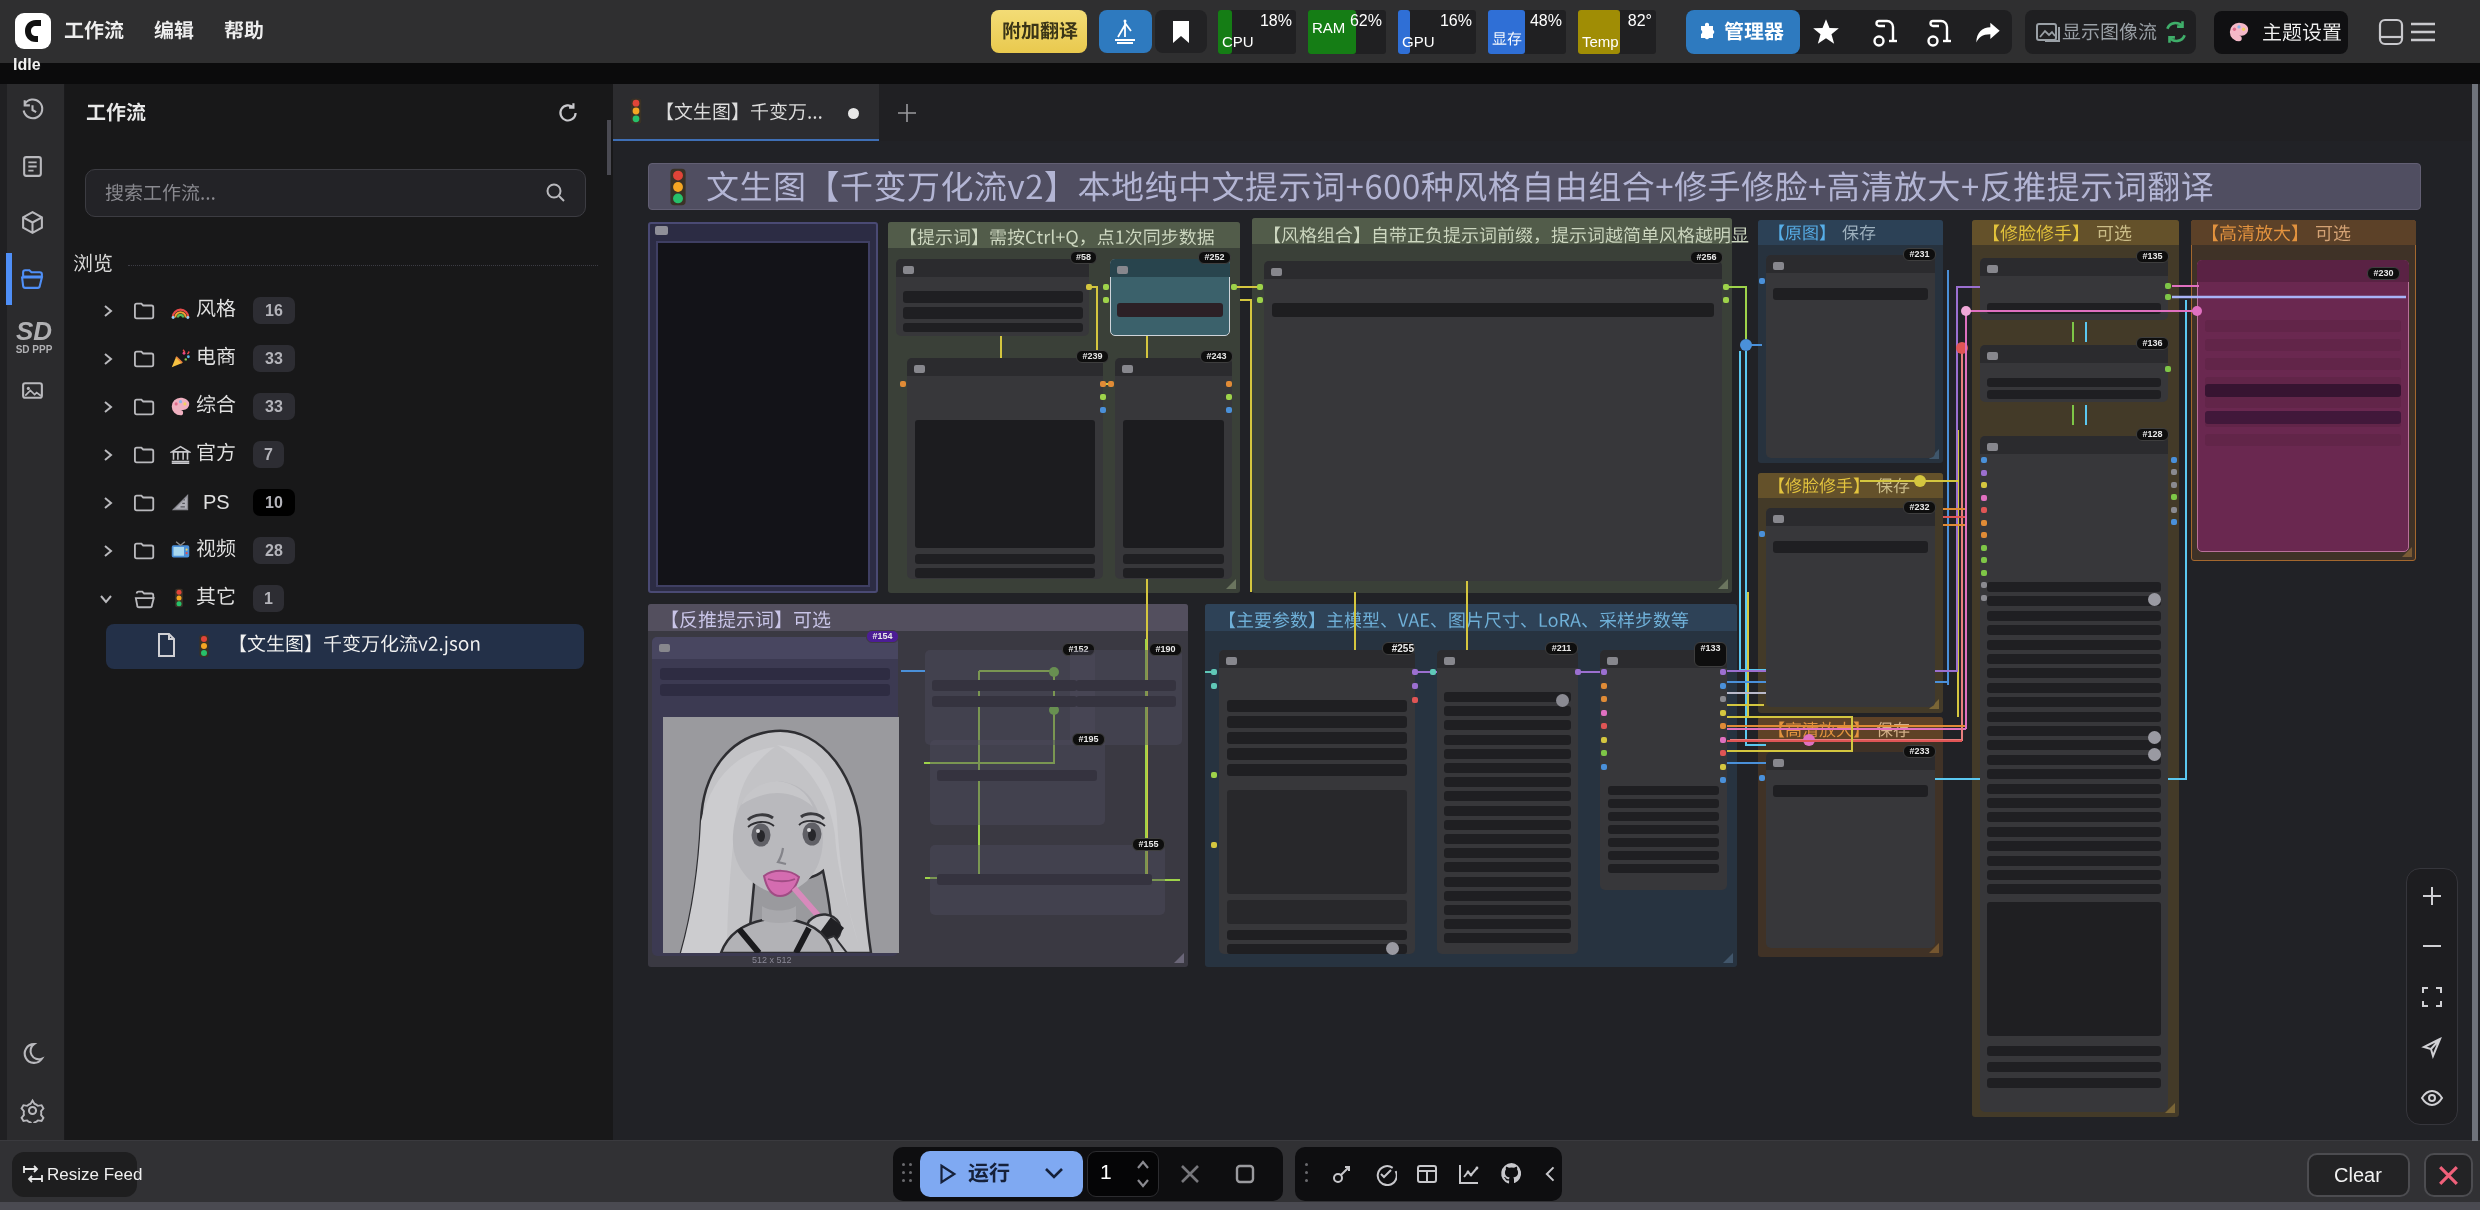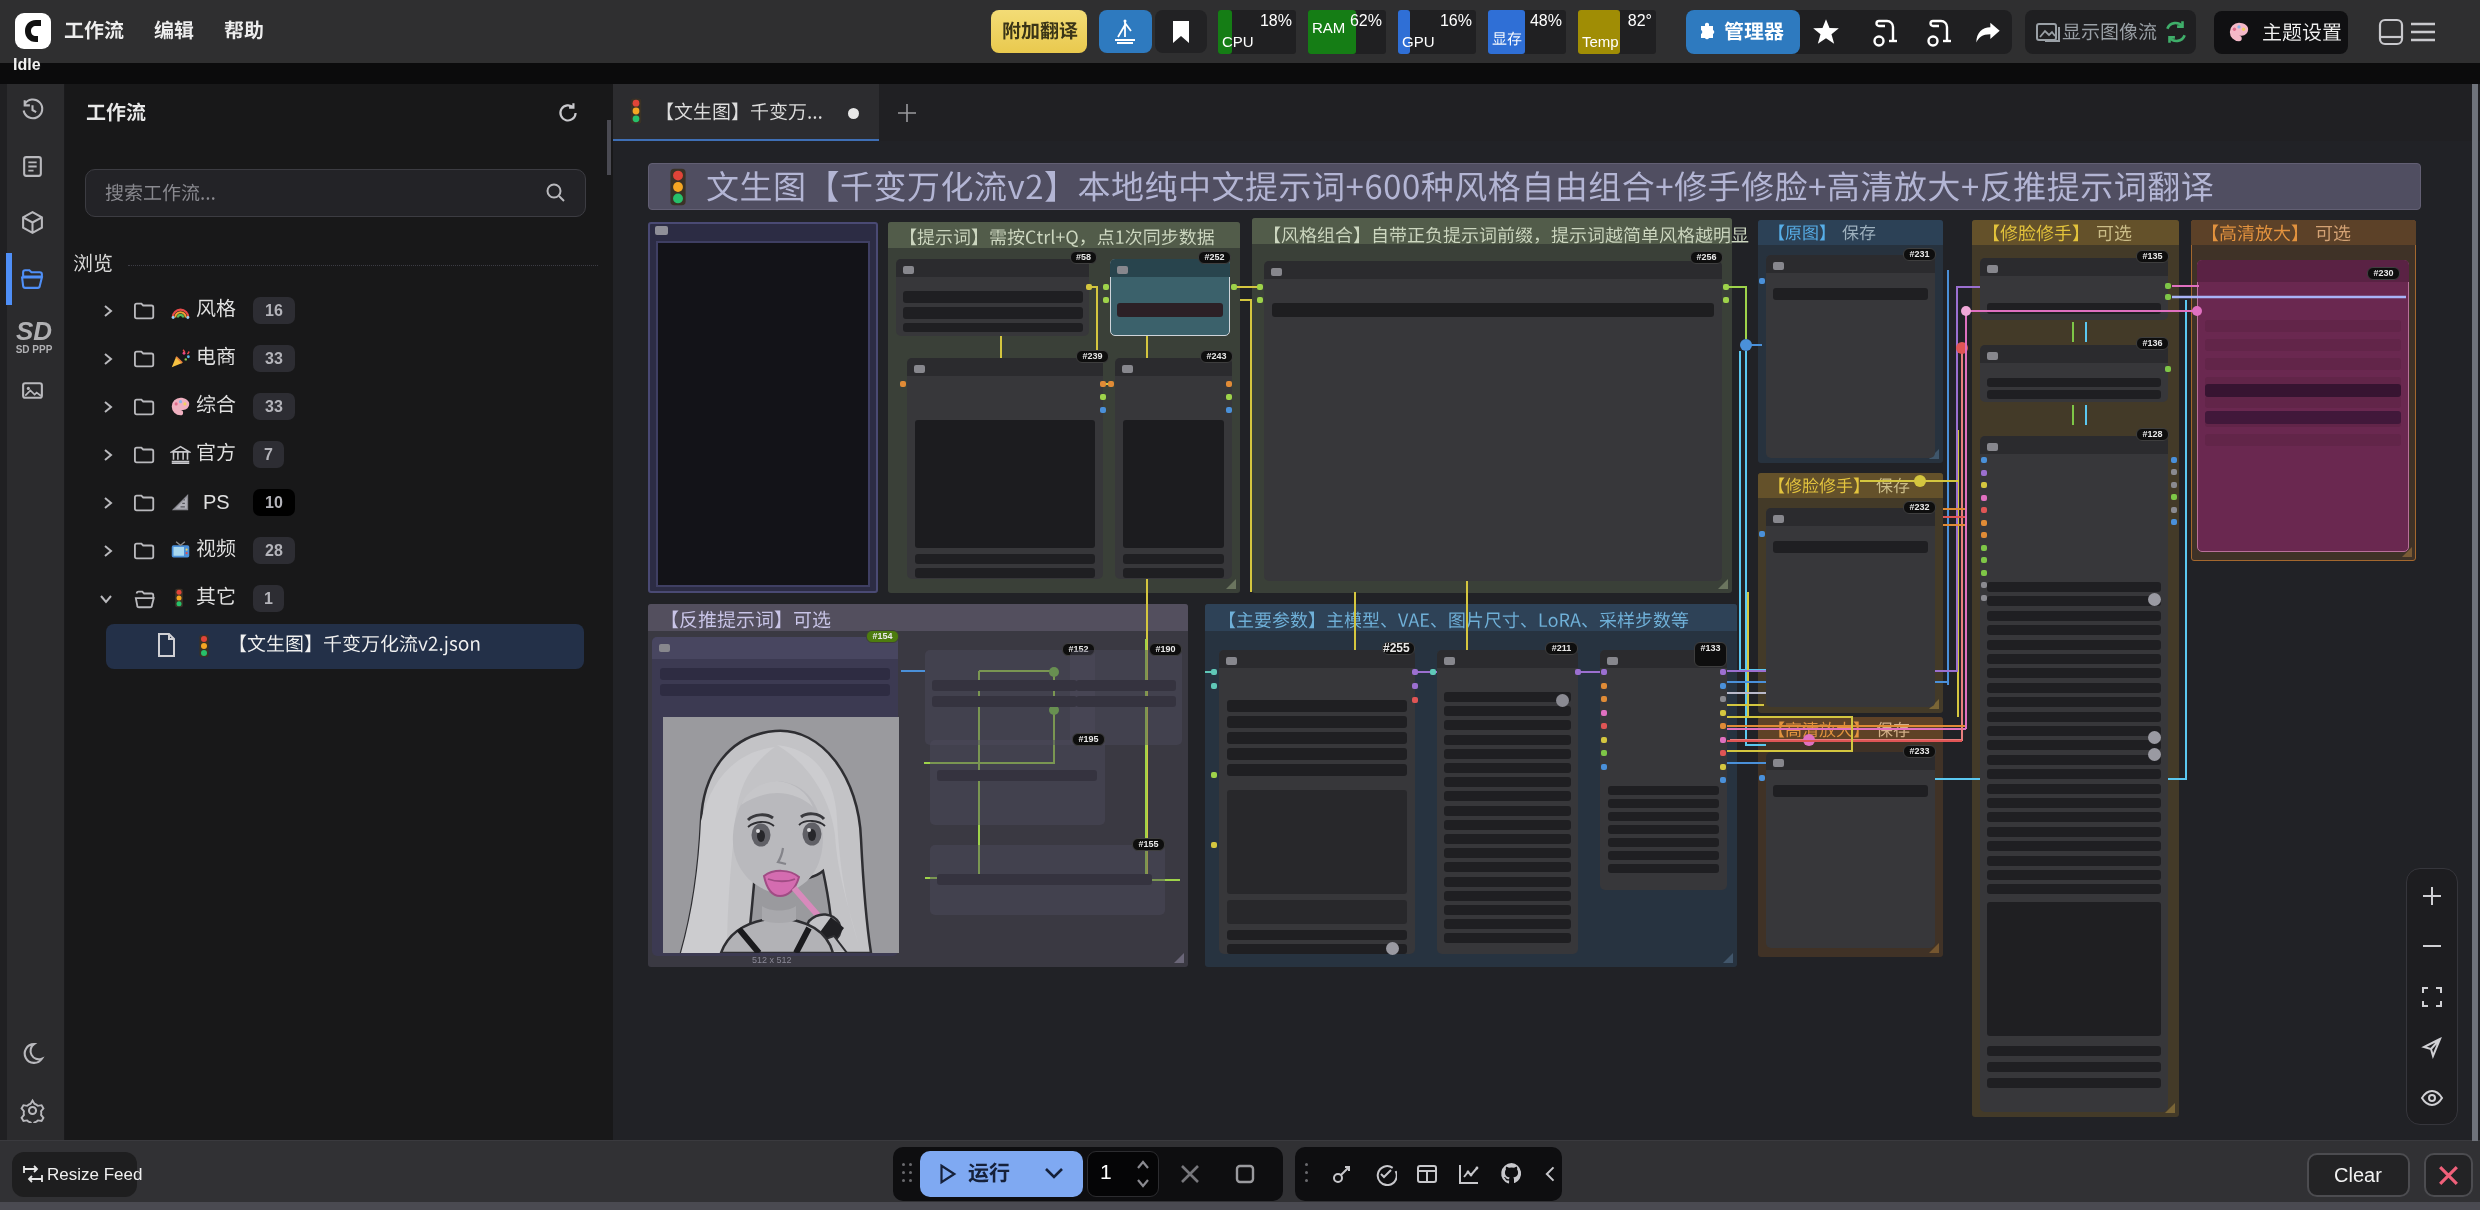--- a/index.html
+++ b/index.html
@@ -174,21 +174,21 @@
 <div style="position:absolute;left:2205px;top:358px;width:196px;height:12px;background:#622549;border-radius:3px;z-index:3"></div>
 <div style="position:absolute;left:2205px;top:377px;width:196px;height:12px;background:#622549;border-radius:3px;z-index:3"></div>
 <div style="position:absolute;left:2205px;top:396px;width:196px;height:12px;background:#622549;border-radius:3px;z-index:3"></div>
 <div style="position:absolute;left:2205px;top:415px;width:196px;height:12px;background:#622549;border-radius:3px;z-index:3"></div>
 <div style="position:absolute;left:2205px;top:434px;width:196px;height:12px;background:#622549;border-radius:3px;z-index:3"></div>
 <div style="position:absolute;left:2205px;top:384px;width:196px;height:13px;background:#371431;border-radius:3px;z-index:3"></div>
 <div style="position:absolute;left:2205px;top:411px;width:196px;height:13px;background:#41183a;border-radius:3px;z-index:3"></div>
 <div style="position:absolute;z-index:3;left:652px;top:637px;width:246px;height:319px;background:#3c3a52;border-radius:5px"></div>
 <div style="position:absolute;z-index:3;left:652px;top:637px;width:246px;height:22px;background:#484660;border-radius:5px 5px 0 0"></div>
 <div style="position:absolute;left:659px;top:644px;width:11px;height:8px;background:#87878d;border-radius:2px;z-index:3"></div>
-<div style="position:absolute;z-index:3;left:866px;top:630px;width:33px;height:13px;background:#4d7c0f;border:1px solid #3e3e3e;border-radius:6px;color:#e8e8e8;font-size:9px;font-weight:bold;text-align:center;line-height:11px">#154</div>
+<div style="position:absolute;z-index:3;left:866px;top:630px;width:33px;height:13px;background:#4c1d95;border:1px solid #3e3e3e;border-radius:6px;color:#e8e8e8;font-size:9px;font-weight:bold;text-align:center;line-height:11px">#154</div>
 <div style="position:absolute;left:660px;top:668px;width:230px;height:12px;background:#2e2c42;border-radius:3px;z-index:3"></div>
 <div style="position:absolute;left:660px;top:684px;width:230px;height:12px;background:#2e2c42;border-radius:3px;z-index:3"></div>
 <svg style="position:absolute;z-index:3;left:663px;top:717px" width="236" height="236" viewBox="0 0 236 236">
 <rect width="236" height="236" fill="#9a9a9e"></rect>
 <path d="M112 14 C66 18 40 56 38 104 C36 148 30 194 18 236 L84 236 C88 204 90 178 92 156 C104 166 146 166 160 154 C166 182 170 210 170 236 L208 236 C202 198 200 162 198 122 C196 62 160 10 112 14 Z" fill="#c3c3c6" stroke="#2e2e32" stroke-width="2.5"></path>
 <path d="M38 104 C48 62 74 34 112 30 C84 50 74 74 72 108 C68 146 64 190 64 236 L18 236 C30 194 36 148 38 104 Z" fill="#cccccf"></path>
 <path d="M114 28 C152 32 172 60 174 102 C176 138 180 180 196 228 C182 180 174 150 172 118 C168 84 148 48 114 28 Z" fill="#cccccf"></path>
 <path d="M70 118 C72 88 86 68 114 64 C144 66 158 88 160 120 C160 150 146 172 116 177 C88 172 68 150 70 118 Z" fill="#b9b9bd"></path>
 <path d="M114 64 C96 66 84 74 78 88 C90 80 104 76 114 76 C128 76 142 82 150 90 C144 75 132 66 114 64 Z" fill="#c6c6c9"></path>
 <path d="M85 103 C91 97 103 96 110 101 M138 100 C144 95 156 96 161 102" stroke="#3a3a3e" stroke-width="3" fill="none"></path>
@@ -221,21 +221,21 @@
 <div style="position:absolute;z-index:3;left:1132px;top:838px;width:33px;height:13px;background:#0e0e0e;border:1px solid #3e3e3e;border-radius:6px;color:#e8e8e8;font-size:9px;font-weight:bold;text-align:center;line-height:11px">#155</div>
 <div style="position:absolute;left:932px;top:680px;width:145px;height:11px;background:#35333f;border-radius:3px;z-index:3"></div>
 <div style="position:absolute;left:932px;top:696px;width:145px;height:11px;background:#35333f;border-radius:3px;z-index:3"></div>
 <div style="position:absolute;left:1076px;top:680px;width:100px;height:11px;background:#35333f;border-radius:3px;z-index:3"></div>
 <div style="position:absolute;left:1076px;top:696px;width:100px;height:11px;background:#35333f;border-radius:3px;z-index:3"></div>
 <div style="position:absolute;left:937px;top:770px;width:160px;height:11px;background:#35333f;border-radius:3px;z-index:3"></div>
 <div style="position:absolute;left:937px;top:874px;width:215px;height:11px;background:#35333f;border-radius:3px;z-index:3"></div>
 <div style="position:absolute;z-index:3;left:1219px;top:650px;width:196px;height:304px;background:#37373a;border-radius:5px"></div>
 <div style="position:absolute;z-index:3;left:1219px;top:650px;width:196px;height:18px;background:#2b2b2e;border-radius:5px 5px 0 0"></div>
 <div style="position:absolute;left:1226px;top:657px;width:11px;height:8px;background:#87878d;border-radius:2px;z-index:3"></div>
-<div style="position:absolute;z-index:3;left:1382px;top:642px;width:33px;height:13px;background:#0e0e0e;border:1px solid #3e3e3e;border-radius:6px;color:#e8e8e8;font-size:12px;font-weight:bold;text-align:left;line-height:11px">#255</div>
+<div style="position:absolute;z-index:3;left:1382px;top:642px;width:33px;height:13px;background:#0e0e0e;border:1px solid #3e3e3e;border-radius:6px;color:#e8e8e8;font-size:10px;font-weight:bold;text-align:right;line-height:11px">#255</div>
 <div style="position:absolute;left:1227px;top:700px;width:180px;height:12px;background:#1f1f22;border-radius:3px;z-index:3"></div>
 <div style="position:absolute;left:1227px;top:716px;width:180px;height:12px;background:#1f1f22;border-radius:3px;z-index:3"></div>
 <div style="position:absolute;left:1227px;top:732px;width:180px;height:12px;background:#1f1f22;border-radius:3px;z-index:3"></div>
 <div style="position:absolute;left:1227px;top:748px;width:180px;height:12px;background:#1f1f22;border-radius:3px;z-index:3"></div>
 <div style="position:absolute;left:1227px;top:764px;width:180px;height:12px;background:#1f1f22;border-radius:3px;z-index:3"></div>
 <div style="position:absolute;left:1227px;top:790px;width:180px;height:104px;background:#28282b;border-radius:3px;z-index:3"></div>
 <div style="position:absolute;left:1227px;top:900px;width:180px;height:24px;background:#28282b;border-radius:3px;z-index:3"></div>
 <div style="position:absolute;left:1227px;top:930px;width:180px;height:10px;background:#1f1f22;border-radius:3px;z-index:3"></div>
 <div style="position:absolute;left:1227px;top:944px;width:180px;height:10px;background:#1f1f22;border-radius:3px;z-index:3"></div>
 <div style="position:absolute;left:1386px;top:942px;width:13px;height:13px;background:#9a9aa2;border-radius:7px;z-index:3"></div>

